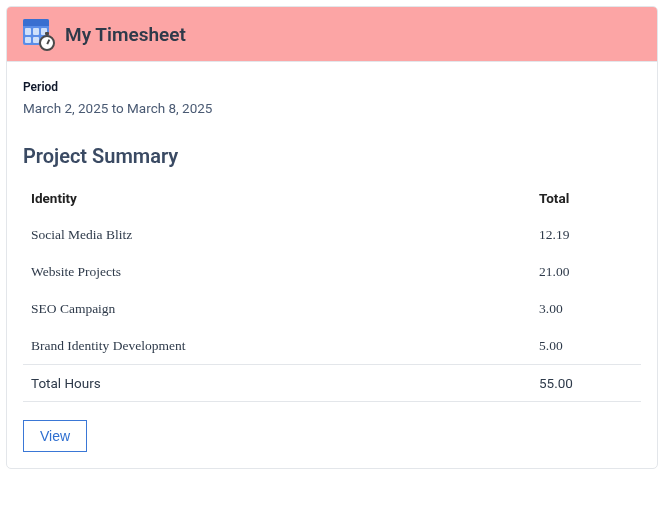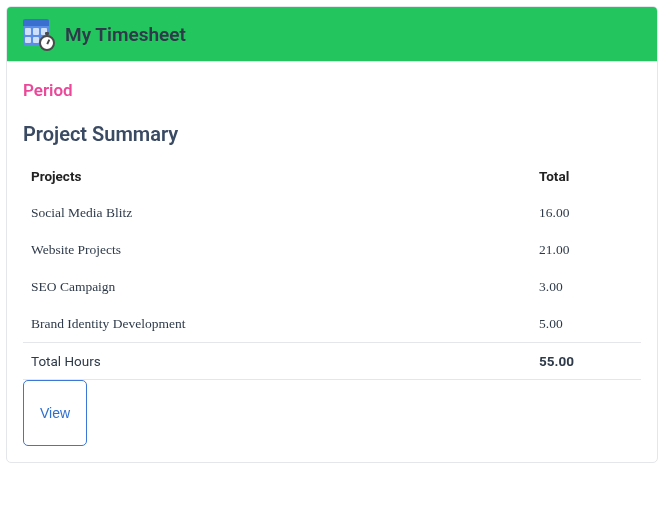--- a/index.html
+++ b/index.html
@@ -10,21 +10,21 @@
       height: 528px;
       padding: 6px;
     }
     .card {
       border: 1px solid #e3e6ea;
       border-radius: 5px;
       overflow: hidden;
       background: #fff;
     }
     .card-header {
-      background: #22c55e;
+      background: #fca5a5;
       border-bottom: 1px solid #e3e6ea;
       padding: 12px 16px;
       display: flex;
       align-items: center;
       gap: 12px;
     }
     .card-header h1 {
       font-size: 19px;
       font-weight: 600;
       color: #2e3a4a;
@@ -89,24 +89,24 @@
       width: 1.5px;
       height: 5px;
       background: #4a4a4a;
       transform-origin: bottom center;
       transform: translateX(-50%) rotate(25deg);
     }
     .card-body {
       padding: 18px 16px 16px 16px;
     }
     .section-title {
-      font-size: 17px;
+      font-size: 12px;
       font-weight: 600;
-      color: #ec4899;
-      margin-bottom: 22px;
+      color: #0f172a;
+      margin-bottom: 6px;
     }
     .period-value {
       font-size: 13.5px;
       color: #4a5a73;
       margin-bottom: 28px;
     }
     .summary-title {
       font-size: 20px;
       font-weight: 600;
       color: #3a4a63;
@@ -128,26 +128,27 @@
     tbody td {
       padding: 10px 8px;
       border-top: 1px solid transparent;
       font-family: Liberation Serif, serif;
     }
     tfoot td {
       padding: 10px 8px;
       border-top: 1px solid #e3e6ea;
       border-bottom: 1px solid #e3e6ea;
     }
-    tfoot td:last-child { font-weight: 700; }
+    tfoot td:last-child { font-weight: 400; }
     .btn {
+      margin-top: 18px;
       display: inline-block;
-      padding: 24px 16px;
+      padding: 7px 16px;
       border: 1px solid #3a77d6;
-      border-radius: 5px;
+      border-radius: 0;
       color: #2f6fd0;
       background: #fff;
       font-size: 14px;
       font-weight: 500;
       cursor: pointer;
     }
   </style>
 </head>
 <body>
 
@@ -164,33 +165,34 @@
             <div></div>
             <div></div>
           </div>
       </div>
       <div class="stopwatch-icon"></div>
     </div>
     <h1>My Timesheet</h1>
   </div>
   <div class="card-body">
     <div class="section-title">Period</div>
+    <div class="period-value">March 2, 2025 to March 8, 2025</div>
 
     <div class="summary-title">Project Summary</div>
     <table>
       <thead>
         <tr>
-          <th>Projects</th>
+          <th>Identity</th>
           <th>Total</th>
         </tr>
       </thead>
       <tbody id="summary-body">
           <tr>
             <td>Social Media Blitz</td>
-            <td>16.00</td>
+            <td>12.19</td>
           </tr>
           <tr>
             <td>Website Projects</td>
             <td>21.00</td>
           </tr>
           <tr>
             <td>SEO Campaign</td>
             <td>3.00</td>
           </tr>
           <tr>

